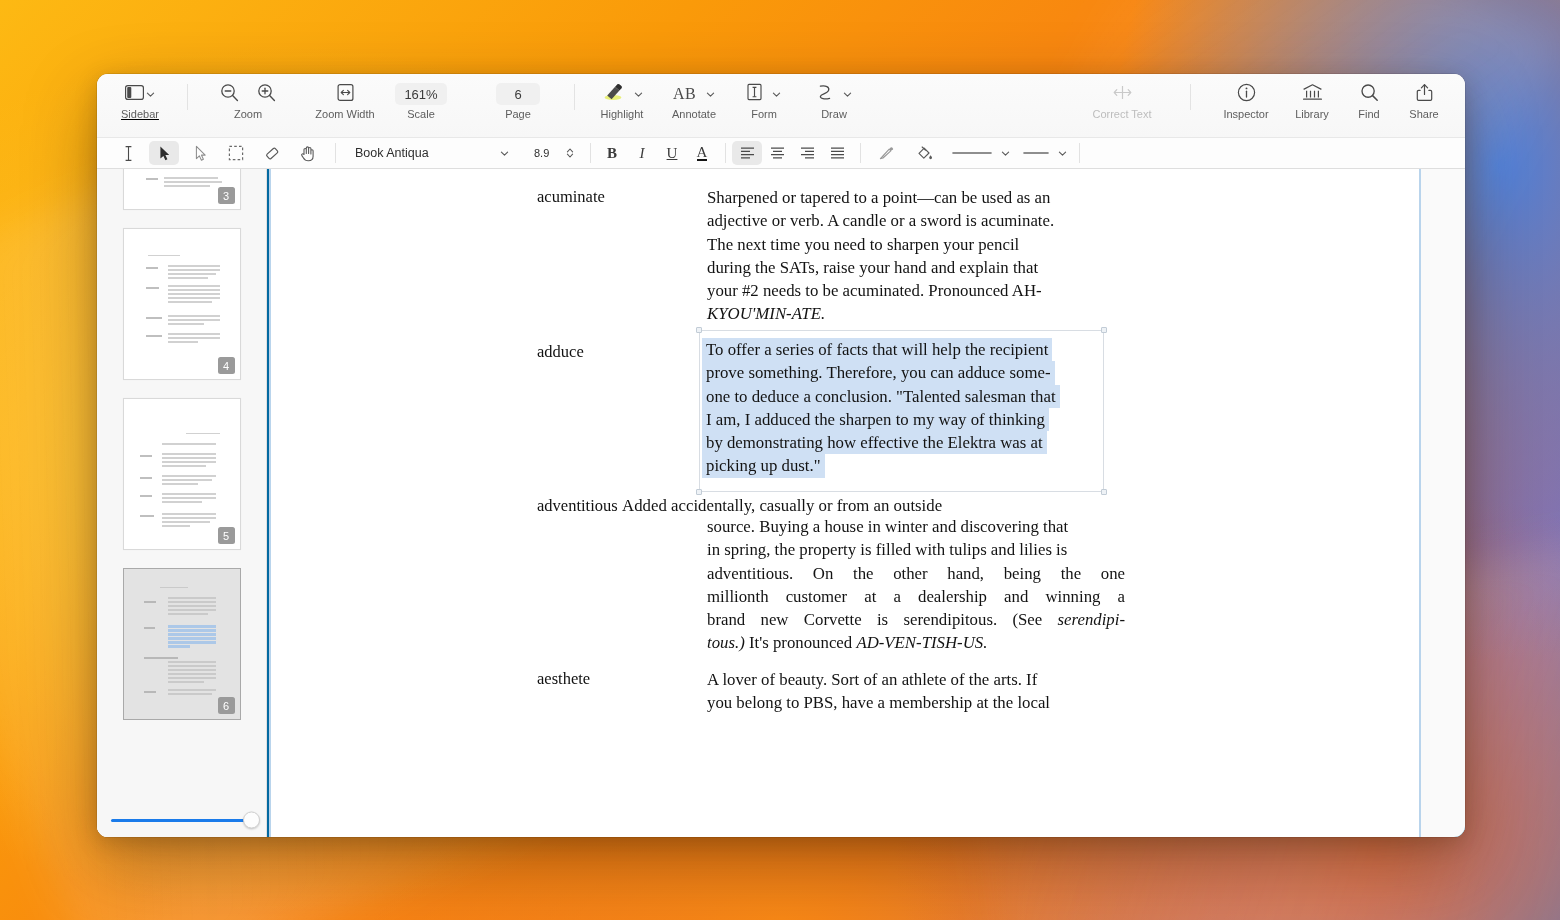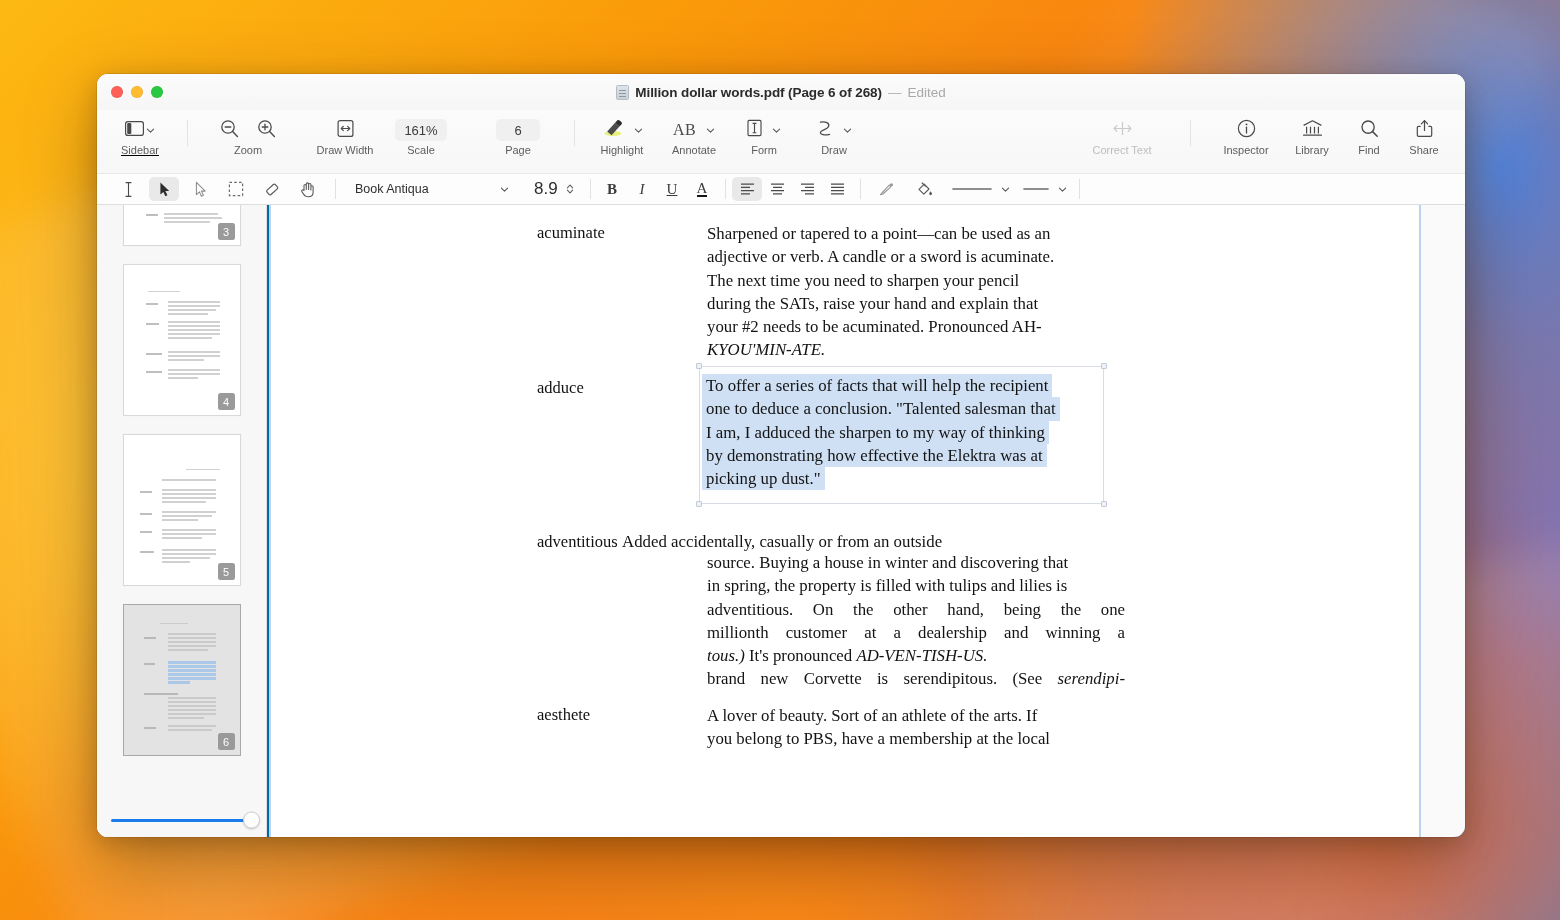--- a/index.html
+++ b/index.html
@@ -121,21 +121,21 @@
 
   .font-box {
     width: 170px; height: 22px; border-radius: 5px;
     display: flex; align-items: center; justify-content: space-between;
     padding: 0 7px 0 9px;
     font-size: 12.5px; color: #2e2e2e;
   }
   .size-box {
     width: 54px; height: 22px; border-radius: 5px;
     display: flex; align-items: center; justify-content: space-between;
-    padding: 0 6px 0 8px; font-size: 17px; color: #2e2e2e;
+    padding: 0 6px 0 8px; font-size: 11px; color: #2e2e2e;
   }
   .stepper { display: flex; flex-direction: column; gap: 1px; }
 
   
   .wbody { flex: 1; display: flex; min-height: 0; background: #fff; }
 
   .sidebar {
     width: 170px; flex: none;
     background: #f7f7f7;
     border-right: 1px solid #e0e0e0;
@@ -243,33 +243,20 @@
 </style>
 </head>
 <body>
 
 <div class="wp-streak wp-s1"></div>
 <div class="wp-streak wp-s2"></div>
 <div class="wp-streak wp-s3"></div>
 
 <div class="window">
 
-  <div class="titlebar">
-    <div class="traffic">
-      <div class="tl red"></div>
-      <div class="tl yellow"></div>
-      <div class="tl green"></div>
-    </div>
-    <div class="title-center">
-      <div class="doc-icon"></div>
-      <span class="title-text">Million dollar words.pdf (Page 6 of 268)</span>
-      <span class="title-dash">—</span>
-      <span class="title-edited">Edited</span>
-    </div>
-  </div>
 
   <div class="toolbar">
 
     <div class="tb-item" style="margin-left:14px; min-width:58px;text-decoration:underline;">
       <div class="tb-glyphs">
         <span>
           <svg width="19" height="15" viewBox="0 0 19 15">
               <rect x="0.6" y="0.6" width="17.8" height="13.8" rx="2.2" fill="none" stroke="#4a4a4a" stroke-width="1.2"></rect>
               <rect x="2.2" y="2.1" width="4.1" height="10.8" rx="1" fill="#4a4a4a"></rect>
             </svg>
@@ -309,21 +296,21 @@
     <div class="tb-item" style="margin-left:22px; min-width:74px;">
       <div class="tb-glyphs">
         <span>
           <svg width="17" height="19" viewBox="0 0 17 19">
               <rect x="1.1" y="1.6" width="14.8" height="15.8" rx="2" fill="none" stroke="#4a4a4a" stroke-width="1.2"></rect>
               <line x1="4.2" y1="9.5" x2="12.8" y2="9.5" stroke="#4a4a4a" stroke-width="1.2"></line>
               <path d="M4.2 9.5 l2.2 -2.2 M4.2 9.5 l2.2 2.2 M12.8 9.5 l-2.2 -2.2 M12.8 9.5 l-2.2 2.2" fill="none" stroke="#4a4a4a" stroke-width="1.1" stroke-linecap="round"></path>
             </svg>
         </span>
       </div>
-      <div class="tb-label">Draw Width</div>
+      <div class="tb-label">Zoom Width</div>
     </div>
 
     <div class="tb-item" style="margin-left:10px; min-width:58px;">
       <div class="tb-glyphs">
         <div class="field-pill">161%</div>
       </div>
       <div class="tb-label">Scale</div>
     </div>
 
     <div class="tb-item" style="margin-left:42px; min-width:52px;">
@@ -746,20 +733,21 @@
             <span class="term">adduce</span>
           </div>
           <div class="sel-block" style="left:431px; top:169px; width:400px;">
             <div class="sel-outline"></div>
             <div class="sel-handle" style="left:-6px; top:-11px;"></div>
             <div class="sel-handle" style="right:-5px; top:-11px;"></div>
             <div class="sel-handle" style="left:-6px; bottom:-17px;"></div>
             <div class="sel-handle" style="right:-5px; bottom:-17px;"></div>
             <div class="defn sel-text" style="position:relative;">
               <div><span class="ln">To offer a series of facts that will help the recipient</span></div>
+              <div><span class="ln">prove something. Therefore, you can adduce some-</span></div>
               <div><span class="ln">one to deduce a conclusion. "Talented salesman that</span></div>
               <div><span class="ln">I am, I adduced the sharpen to my way of thinking</span></div>
               <div><span class="ln">by demonstrating how effective the Elektra was at</span></div>
               <div><span class="ln">picking up dust."</span></div>
             </div>
           </div>
 
           <div class="entry" style="left:266px; top:325px;">
             <span class="term">adventitious</span>
             <span class="defn" style="display:inline;">Added accidentally, casually or from an outside</span>
@@ -780,30 +768,30 @@
             <div class="ln just" style="width:418px;display:flex;justify-content:space-between;">
               <span>millionth</span>
                 <span>customer</span>
                 <span>at</span>
                 <span>a</span>
                 <span>dealership</span>
                 <span>and</span>
                 <span>winning</span>
                 <span>a</span>
             </div>
-            <div class="ln"><span class="it">tous.)</span> It's pronounced <span class="sc">AD-VEN-TISH-US.</span></div>
             <div class="ln just" style="width:418px;display:flex;justify-content:space-between;">
               <span>brand</span>
                 <span>new</span>
                 <span>Corvette</span>
                 <span>is</span>
                 <span>serendipitous.</span>
                 <span>(See</span>
                 <span class="it">serendipi-</span>
             </div>
+            <div class="ln"><span class="it">tous.)</span> It's pronounced <span class="sc">AD-VEN-TISH-US.</span></div>
           </div>
 
           <div class="entry" style="left:266px; top:500px;">
             <span class="term">aesthete</span>
           </div>
           <div class="entry defn" style="left:436px; top:499px; width:420px;">
             <div class="ln">A lover of beauty. Sort of an athlete of the arts. If</div>
             <div class="ln">you belong to PBS, have a membership at the local</div>
           </div>
 

